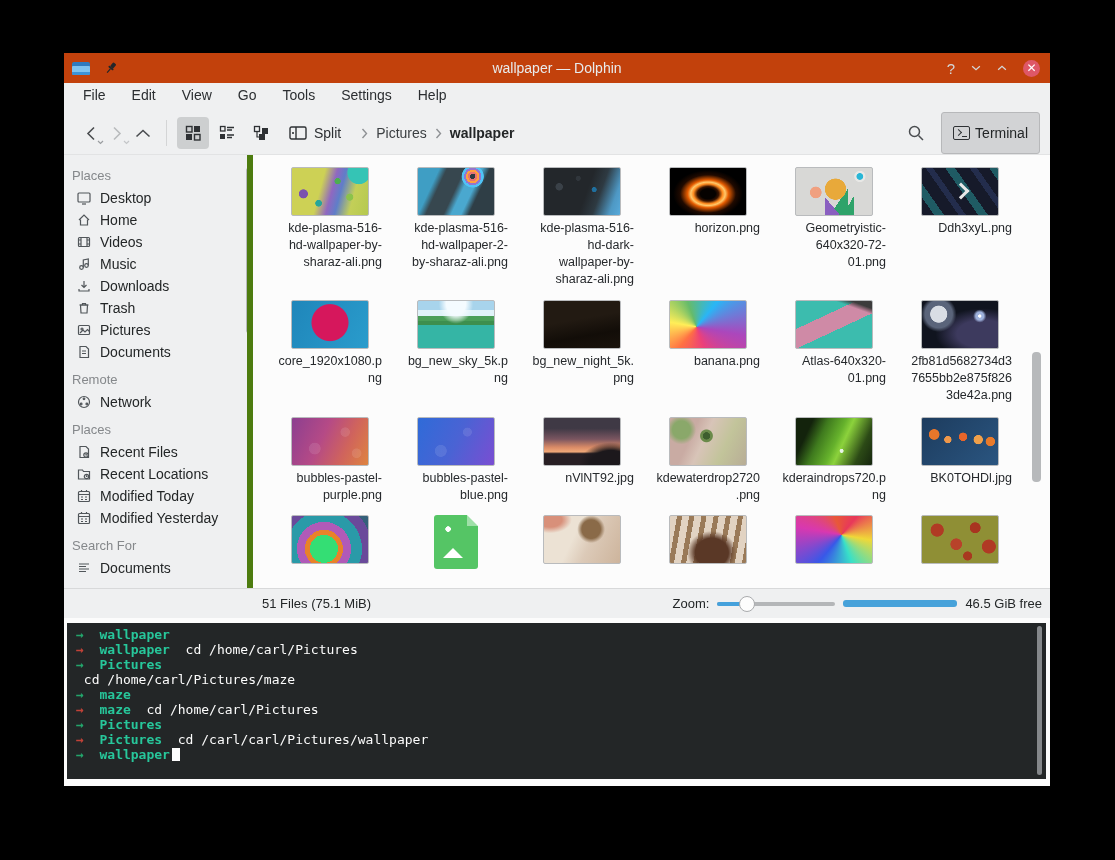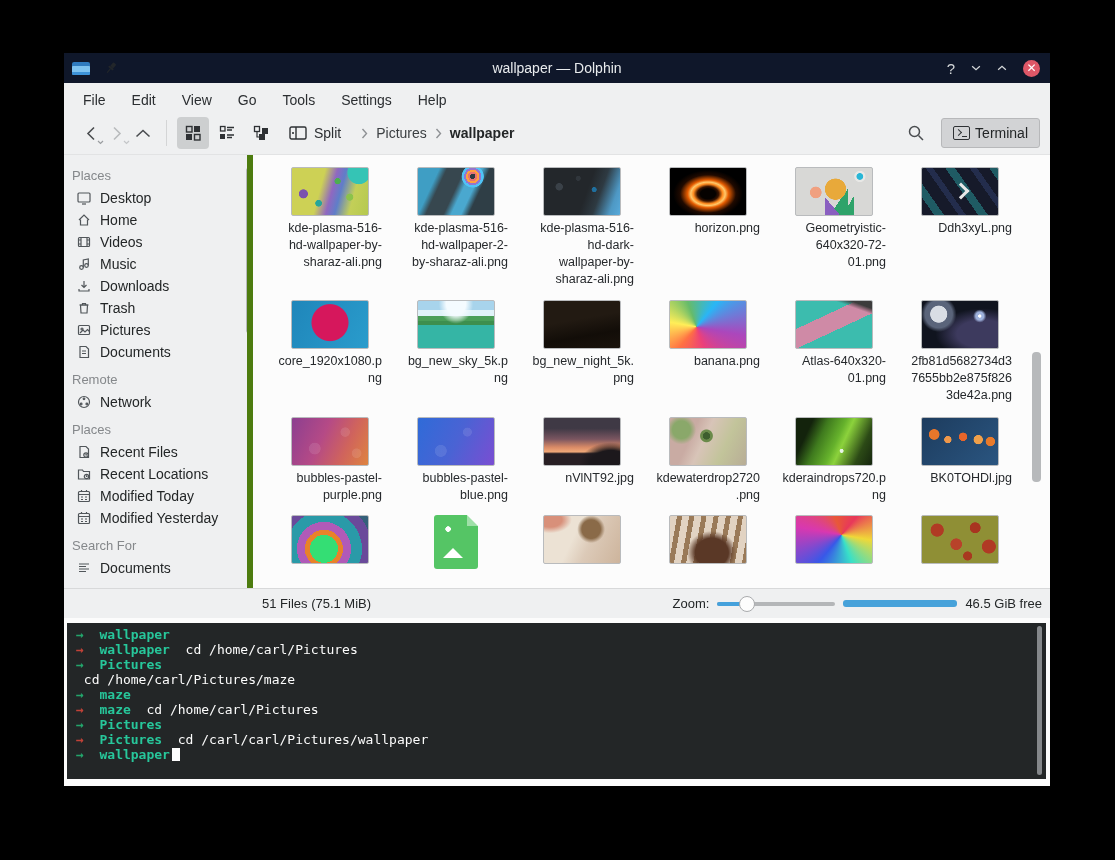--- a/index.html
+++ b/index.html
@@ -2,50 +2,50 @@
 <html><head>
 <meta charset="utf-8">
 <style>
   * { margin:0; padding:0; box-sizing:border-box; }
   html,body { width:1115px; height:860px; background:#000; overflow:hidden;
               font-family:"Liberation Sans", sans-serif; }
   #window { position:absolute; left:64px; top:53px; width:986px; height:733px;
             display:flex; flex-direction:column; background:#eff0f1; }
 
   
-  .titlebar { height:30px; background:#0f172a; position:relative; display:flex; align-items:center; flex:0 0 30px;}
+  .titlebar { height:30px; background:#c2410c; position:relative; display:flex; align-items:center; flex:0 0 30px;}
   .app-icon { width:18px; height:13px; margin-left:8px; position:relative; }
   .app-icon .folder-back { position:absolute; left:0; top:0; width:18px; height:13px; background:#2f7bbf; border-radius:2px; }
   .app-icon .folder-front { position:absolute; left:0; top:4px; width:18px; height:9px; background:#7ec3f0; border-bottom:3px solid #3d93d8; border-radius:1px; }
   .pin-icon { margin-left:14px; }
   .win-title { position:absolute; left:0; right:0; text-align:center; color:#e8ebed; font-size:14px; pointer-events:none; }
   .tb-buttons { position:absolute; right:10px; top:0; height:30px; display:flex; align-items:center; gap:16px; }
   .help-glyph { color:#d4d7d9; font-size:15px; cursor:default; }
   .chev { width:10px; height:6px; display:inline-block; }
   .close-btn { width:17px; height:17px; border-radius:50%; background:#de5767; color:#fff;
                font-size:12px; line-height:16px; text-align:center; }
 
   
-  .menubar { height:29px; display:flex; align-items:flex-end; padding-left:6px; background:#eff0f1; flex:0 0 29px;}
+  .menubar { height:29px; display:flex; align-items:flex-start; padding-left:6px; background:#eff0f1; flex:0 0 29px;}
   .menu-item { font-size:14px; color:#2b2e31; padding:4px 13px; border-radius:3px; }
 
   
   .toolbar { height:43px; display:flex; align-items:center; padding:0 10px 0 14px; background:#eff0f1;
              border-bottom:1px solid #e2e3e4; flex:0 0 43px; }
   .nav-btn { position:relative; width:26px; height:30px; display:flex; align-items:center; justify-content:center; }
   .subcaret { position:absolute; right:0; bottom:3px; }
   .tb-sep { width:1px; height:26px; background:#d4d5d6; margin:0 10px; }
   .view-btn { width:32px; height:32px; display:flex; align-items:center; justify-content:center; border-radius:4px; margin-right:2px;}
   .view-btn.selected { background:#cdcfd0; }
   .split-btn { display:flex; align-items:center; gap:7px; padding:0 10px; height:32px; border-radius:4px; }
   .split-btn span { font-size:14px; color:#2b2e31; }
   .breadcrumb { display:flex; align-items:center; gap:8px; margin-left:10px; font-size:14px; color:#3c4043; }
   .breadcrumb .crumb-current { font-weight:bold; color:#232627; }
   .toolbar-right { margin-left:auto; display:flex; align-items:center; gap:16px; }
-  .terminal-btn { display:flex; align-items:center; gap:5px; height:30px; padding:0 11px;
+  .terminal-btn { display:flex; align-items:center; gap:5px; height:42px; padding:0 11px;
                   background:#d2d3d5; border:1px solid #b7b8ba; border-radius:3px; }
   .terminal-btn span.lbl { font-size:14px; color:#232627; }
   .term-icon { width:17px; height:14px; border:1.5px solid #2e3134; border-radius:2px; position:relative; }
   .term-icon:before { content:''; position:absolute; left:2px; top:3px; width:4px; height:4px;
                       border-top:1.5px solid #2e3134; border-right:1.5px solid #2e3134; transform:rotate(45deg); }
   .term-icon:after { content:''; position:absolute; right:2px; bottom:2px; width:5px; height:1.5px; background:#2e3134; }
 
   
   .content { flex:0 0 407px; display:flex; position:relative; }
   .sidebar { width:189px; background:#eff0f1; border-right:6px solid #4d7c0f; position:relative;

